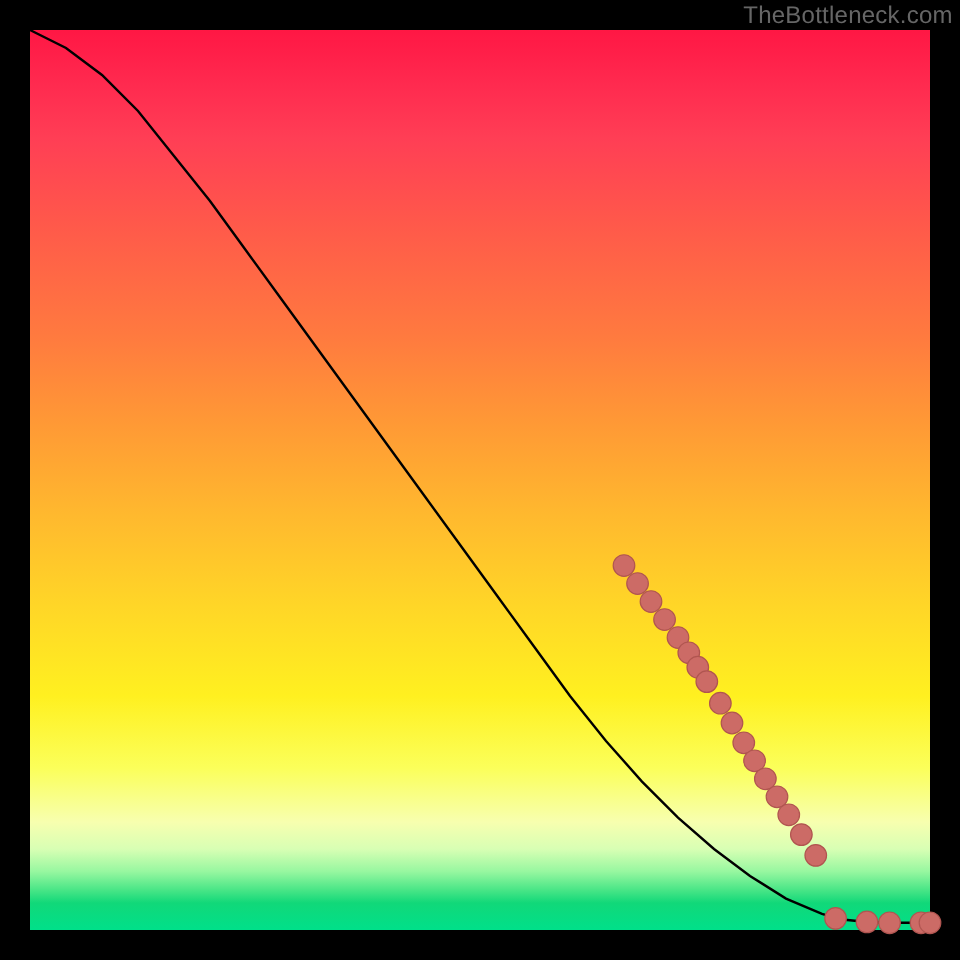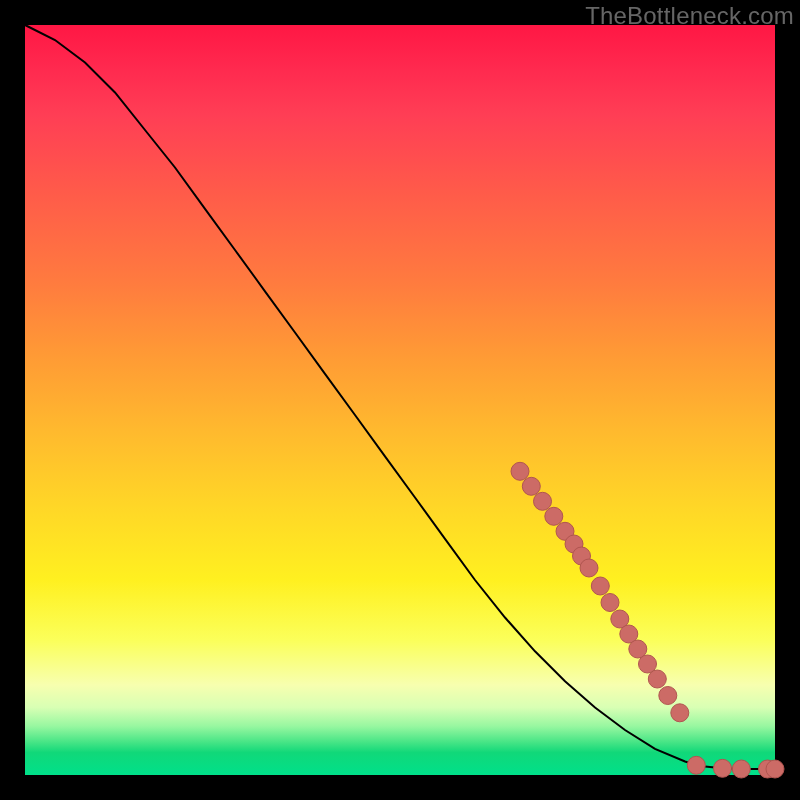--- a/index.html
+++ b/index.html
@@ -50,21 +50,21 @@
     top: 0;
     width: 750px;
     height: 750px;
     overflow: visible;
   }
   .watermark {
     position: absolute;
     top: 2px;
     right: 6px;
     color: #666;
-    font-size: 24px;
+    font-size: 20px;
     letter-spacing: 0.2px;
     user-select: none;
   }
 </style>
 </head>
 <body>
 
 <div class="frame">
   <div class="plot">
     <svg class="curve" viewBox="0 0 750 750">

